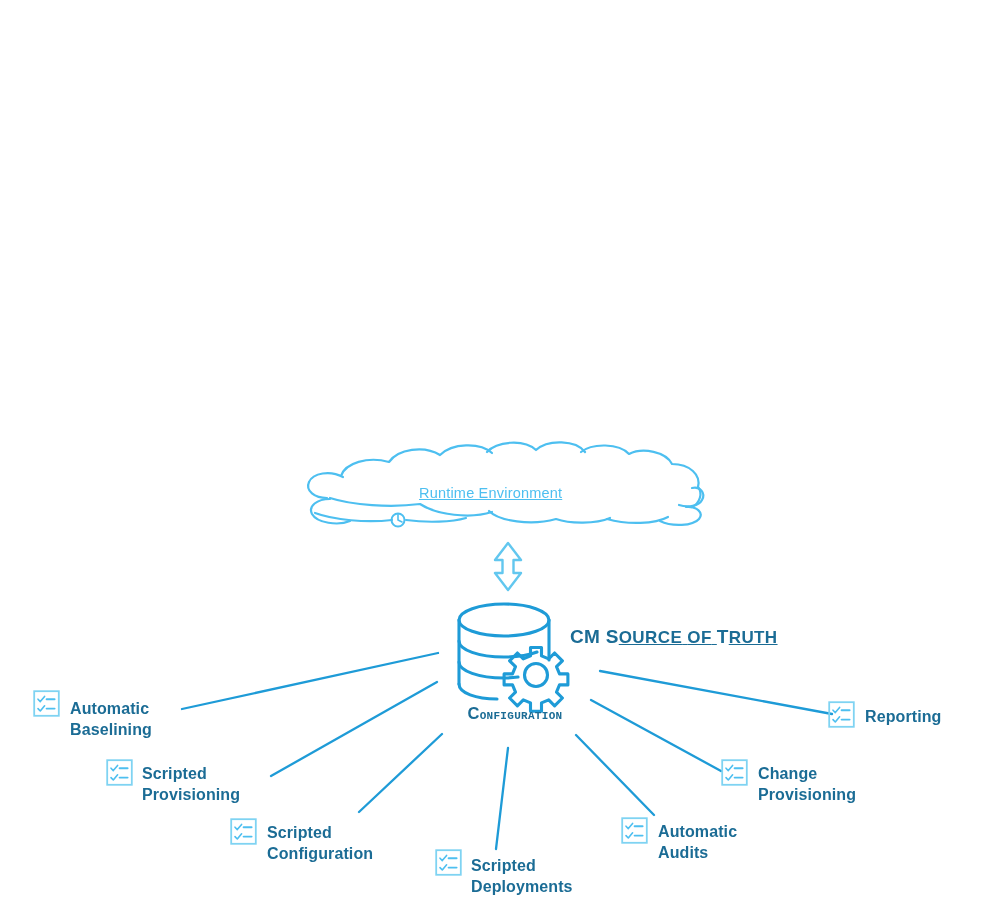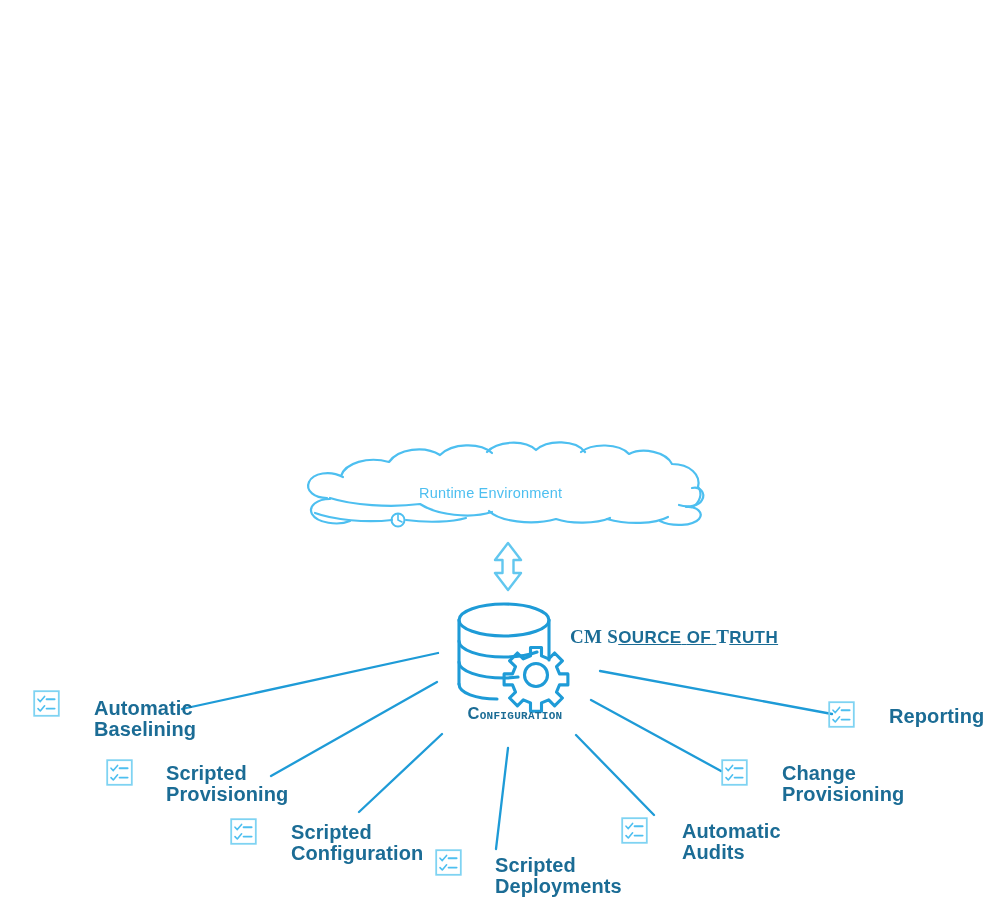--- a/index.html
+++ b/index.html
@@ -28,43 +28,42 @@
     top: 0;
     width: 983px;
     height: 909px;
   }
 
   
   .node-label {
     position: absolute;
     color: #1B6C95;
     font-weight: bold;
-    font-size: 20px;
+    font-size: 16px;
     line-height: 21px;
     letter-spacing: 0.1px;
     white-space: pre-line;
-    margin-left: 24px;
   }
 
   .cloud-label {
     position: absolute;
     color: #4DBFF0;
     font-size: 14.5px;
     font-weight: normal;
     letter-spacing: 0.2px;
     white-space: nowrap;
   }
 
   .smallcaps-title {
     position: absolute;
     color: #1B6C95;
     font-weight: bold;
     white-space: nowrap;
   }
-  .smallcaps-title .big { font-size: 19px; letter-spacing: 0.3px; font-family: Liberation Serif, serif; }
+  .smallcaps-title .big { font-size: 19px; letter-spacing: 0.3px; }
   .smallcaps-title .sm  { font-size: 17px; letter-spacing: 0.4px; text-decoration: underline; }
 
   .repo-label {
     position: absolute;
     color: #1B6C95;
     font-weight: bold;
     text-align: center;
     line-height: 22px;
     white-space: nowrap;
   }
@@ -169,21 +168,21 @@
 
       <path d="M459 684 C459 693, 476 699, 497 699"></path>
     </g>
 
     <g>
       <path fill="none" stroke="#1E9BD7" stroke-width="3.1" stroke-linejoin="round" stroke-linecap="round" d="M530.5 647.5 h11 v8.4 l7.2 3.0 l5.9 -5.9 l7.8 7.8 l-5.9 5.9 l3.0 7.2 h8.4 v11 h-8.4 l-3.0 7.2 l5.9 5.9 l-7.8 7.8 l-5.9 -5.9 l-7.2 3.0 v8.4 h-11 v-8.4 l-7.2 -3.0 l-5.9 5.9 l-7.8 -7.8 l5.9 -5.9 l-3.0 -7.2 h-8.4 v-11 h8.4 l3.0 -7.2 l-5.9 -5.9 l7.8 -7.8 l5.9 5.9 l7.2 -3.0 Z"></path>
       <circle cx="536" cy="675" r="11.5" fill="none" stroke="#1E9BD7" stroke-width="3.1"></circle>
     </g>
   </svg>
 
-  <div class="cloud-label" style="left:419px; top:485px;">Runtime Environment</div>
+  <div class="cloud-label" style="left:419px; top:485px;text-decoration:underline;">Runtime Environment</div>
 
   <div class="smallcaps-title" style="left:570px; top:626px;">
     <span class="big">CM</span><span class="big">&nbsp;</span><span class="big">S</span><span class="sm">OURCE</span><span class="sm">&nbsp;</span><span class="sm">OF</span><span class="sm">&nbsp;</span><span class="big">T</span><span class="sm">RUTH</span>
   </div>
 
   <div class="repo-label" style="left:405px; top:702px; width:220px;">
     <div><span class="big">C</span><span class="sm">ONFIGURATION</span></div>
   </div>
 
   <div class="check-icon" style="left:33px; top:690px;">

